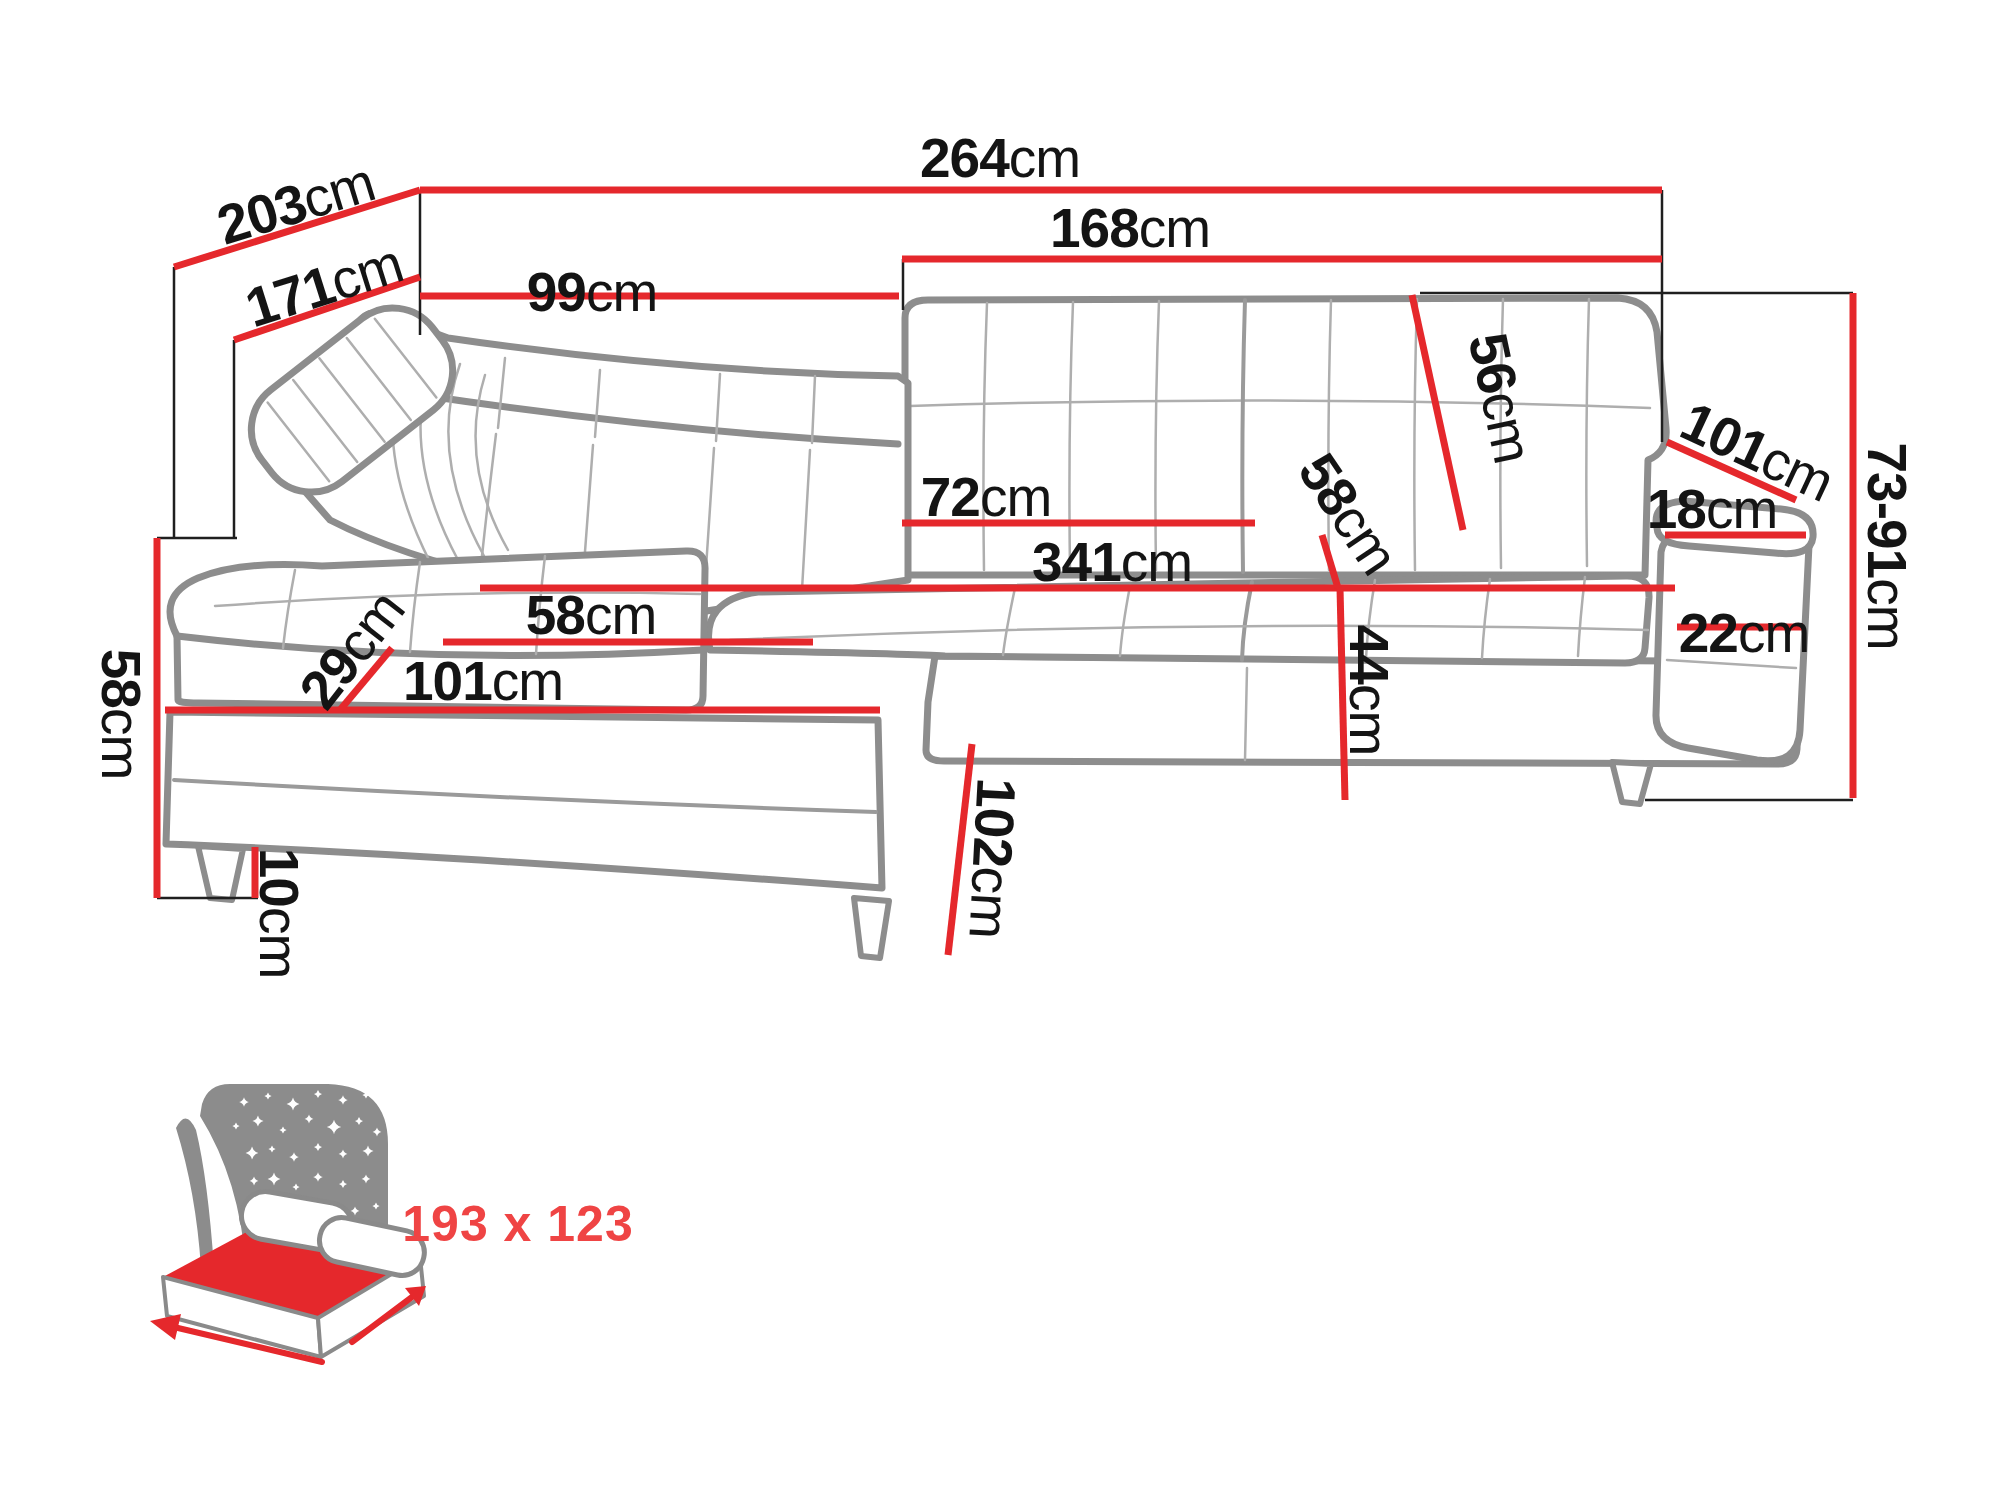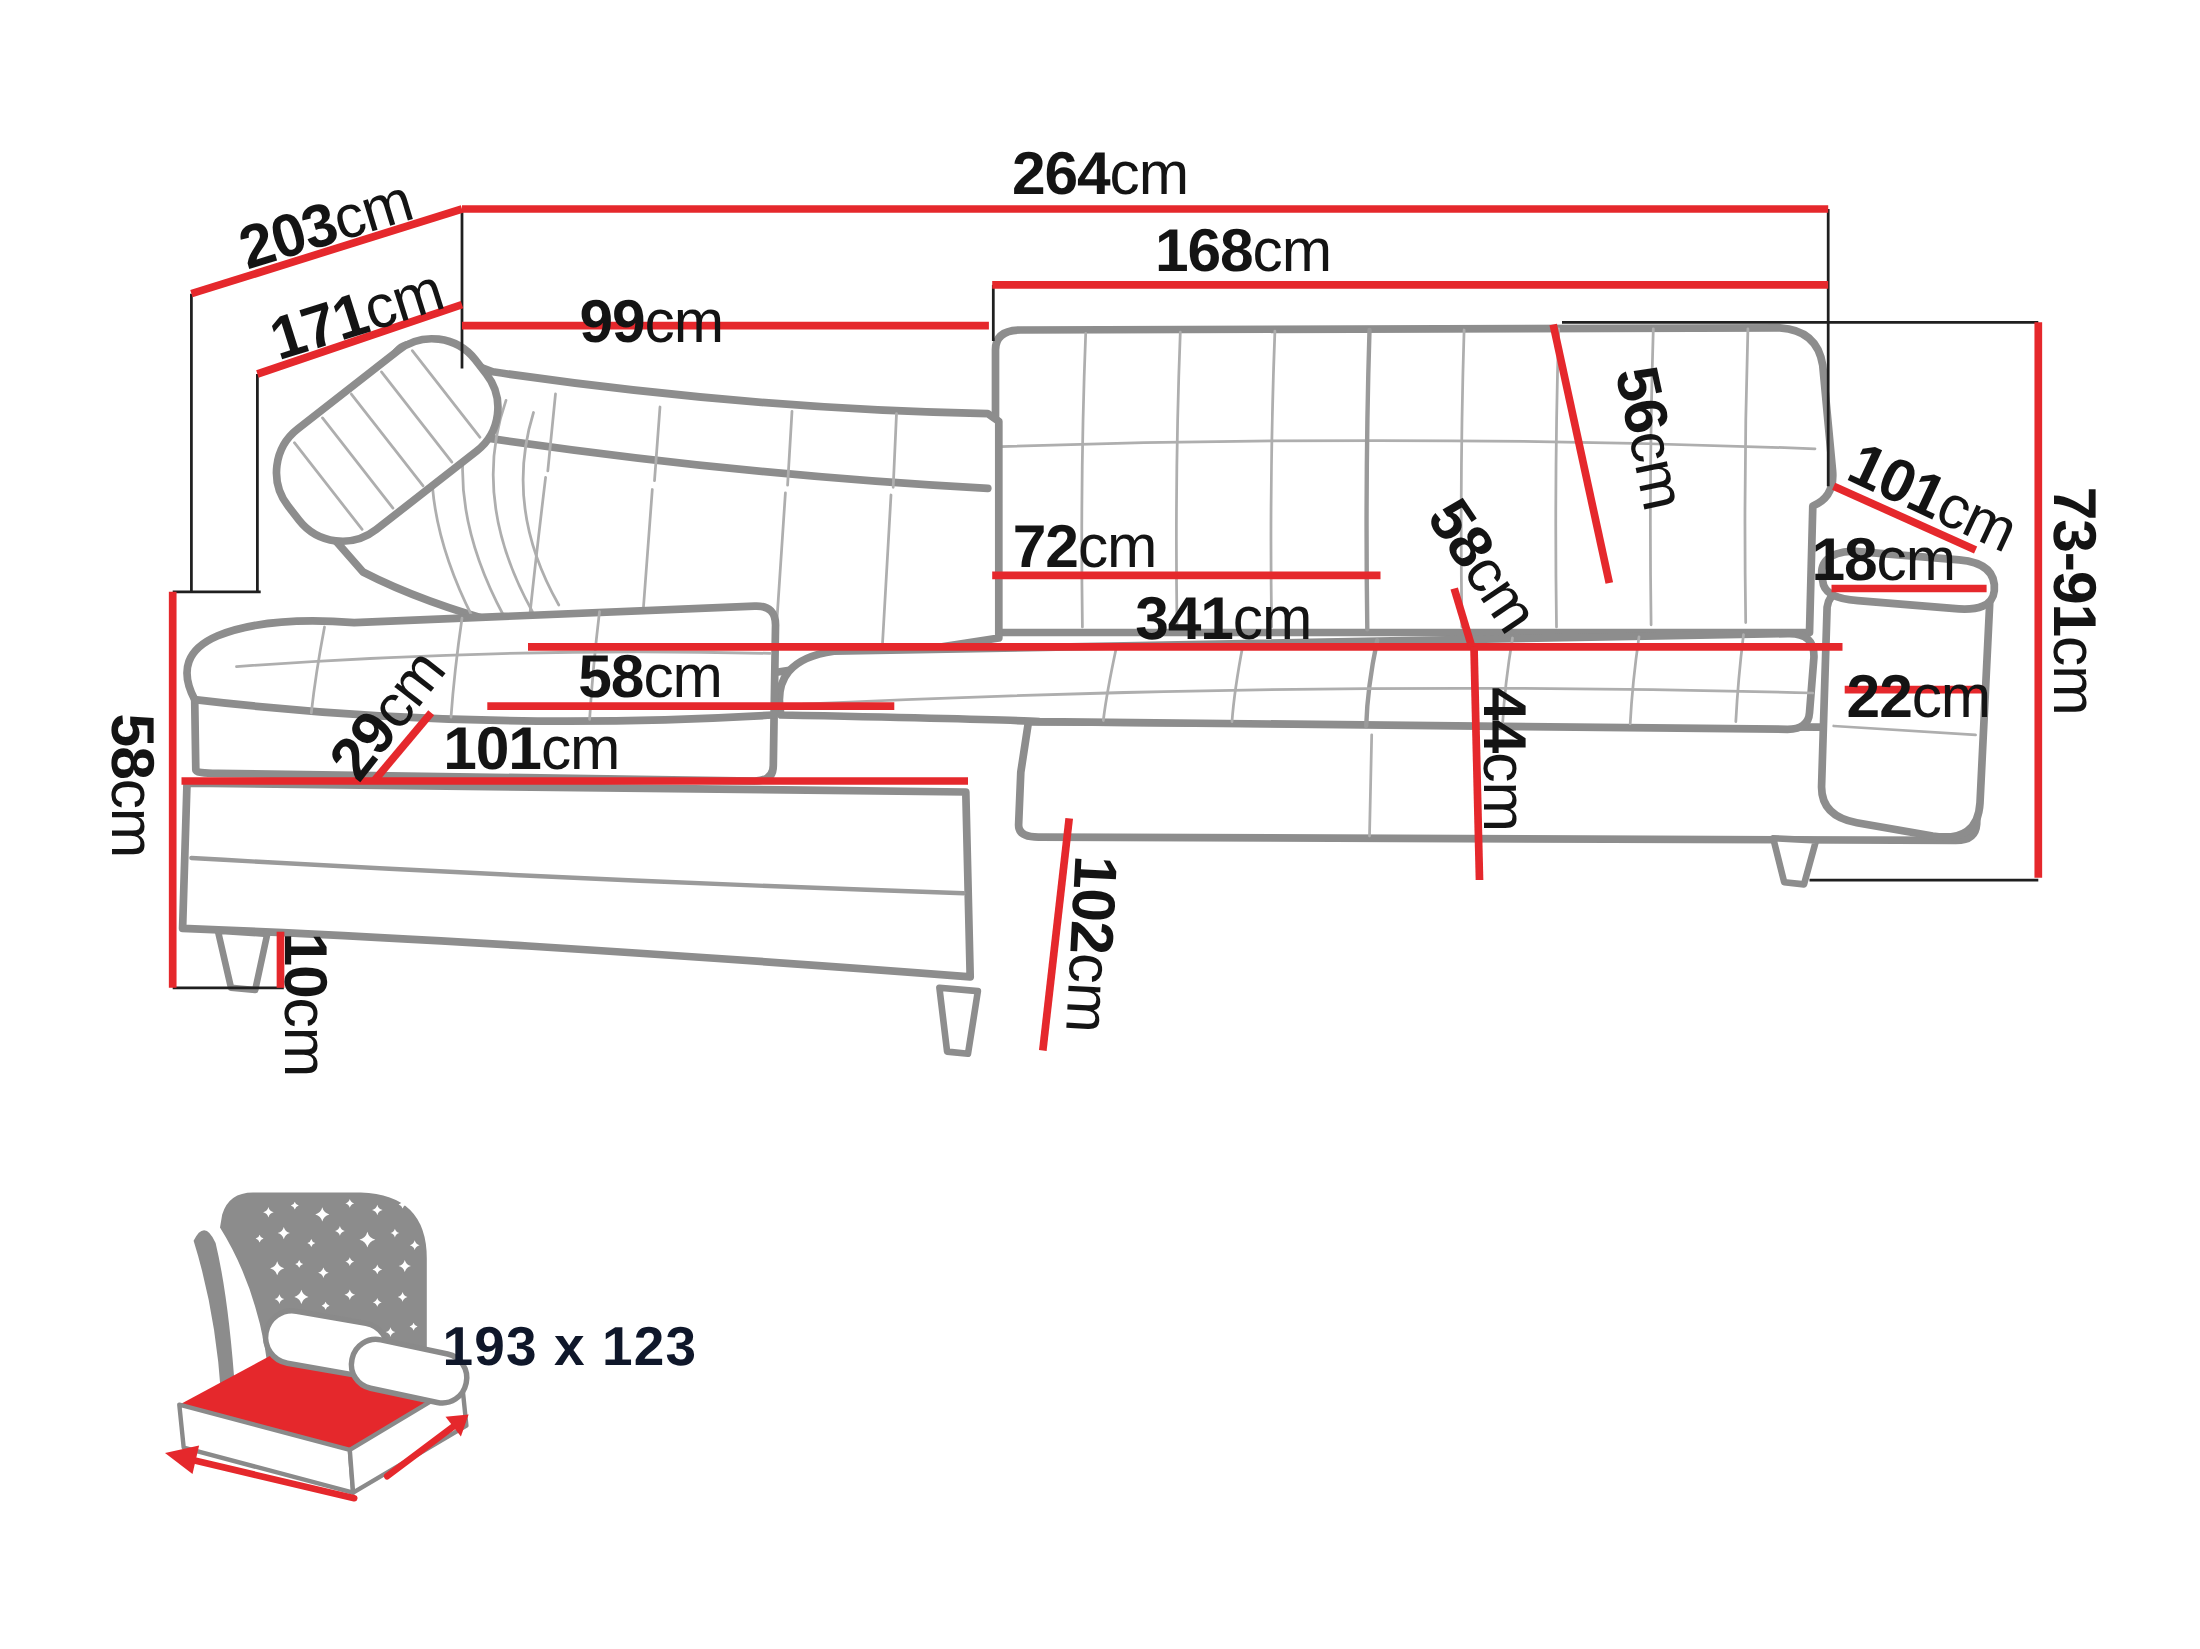--- a/index.html
+++ b/index.html
@@ -11,21 +11,21 @@
   
   .dim{
     position:absolute;white-space:nowrap;color:#141414;line-height:1;
     font-size:55px;letter-spacing:-1px;
     transform:translate(-50%,-50%) rotate(var(--r,0deg));
     transform-origin:center center;
   }
   .dim .v{font-weight:700;}
   .dim .u{font-weight:400;}
   .bed-size{
-    position:absolute;white-space:nowrap;color:#0f172a;line-height:1;
+    position:absolute;white-space:nowrap;color:#ef4444;line-height:1;
     font-size:50px;font-weight:700;letter-spacing:1px;
     transform:translate(-50%,-50%);
   }
   
   .outline{fill:#ffffff;stroke:#8d8d8d;stroke-width:7;stroke-linejoin:round;stroke-linecap:round;}
   .outline-line{fill:none;stroke:#8d8d8d;stroke-width:7;stroke-linejoin:round;stroke-linecap:round;}
   .seam{fill:none;stroke:#aeaeae;stroke-width:2.5;stroke-linecap:round;}
   .seam4{fill:none;stroke:#9a9a9a;stroke-width:4;stroke-linecap:round;}
   .ext{stroke:#1f1f1f;stroke-width:2.5;}
   .red line{stroke:#e5282c;stroke-width:7;}

